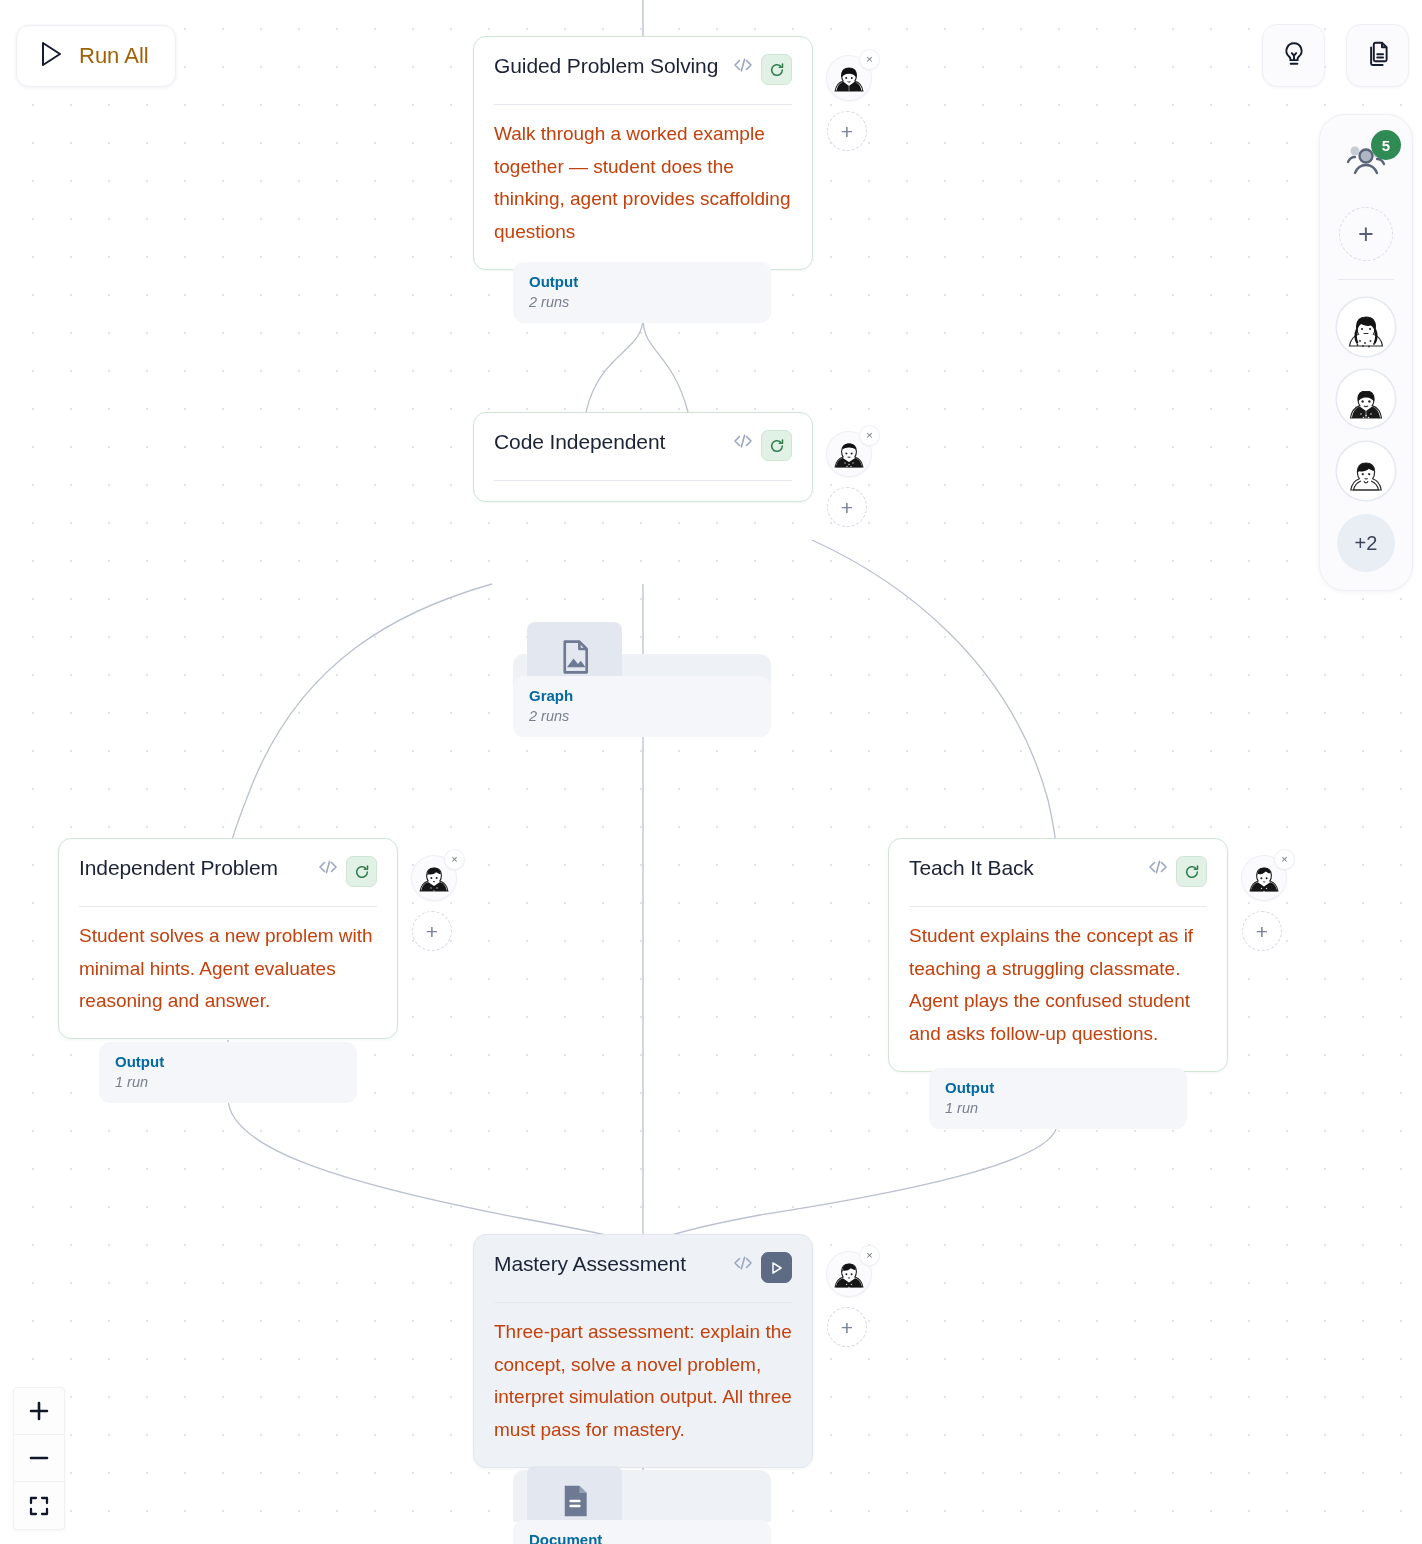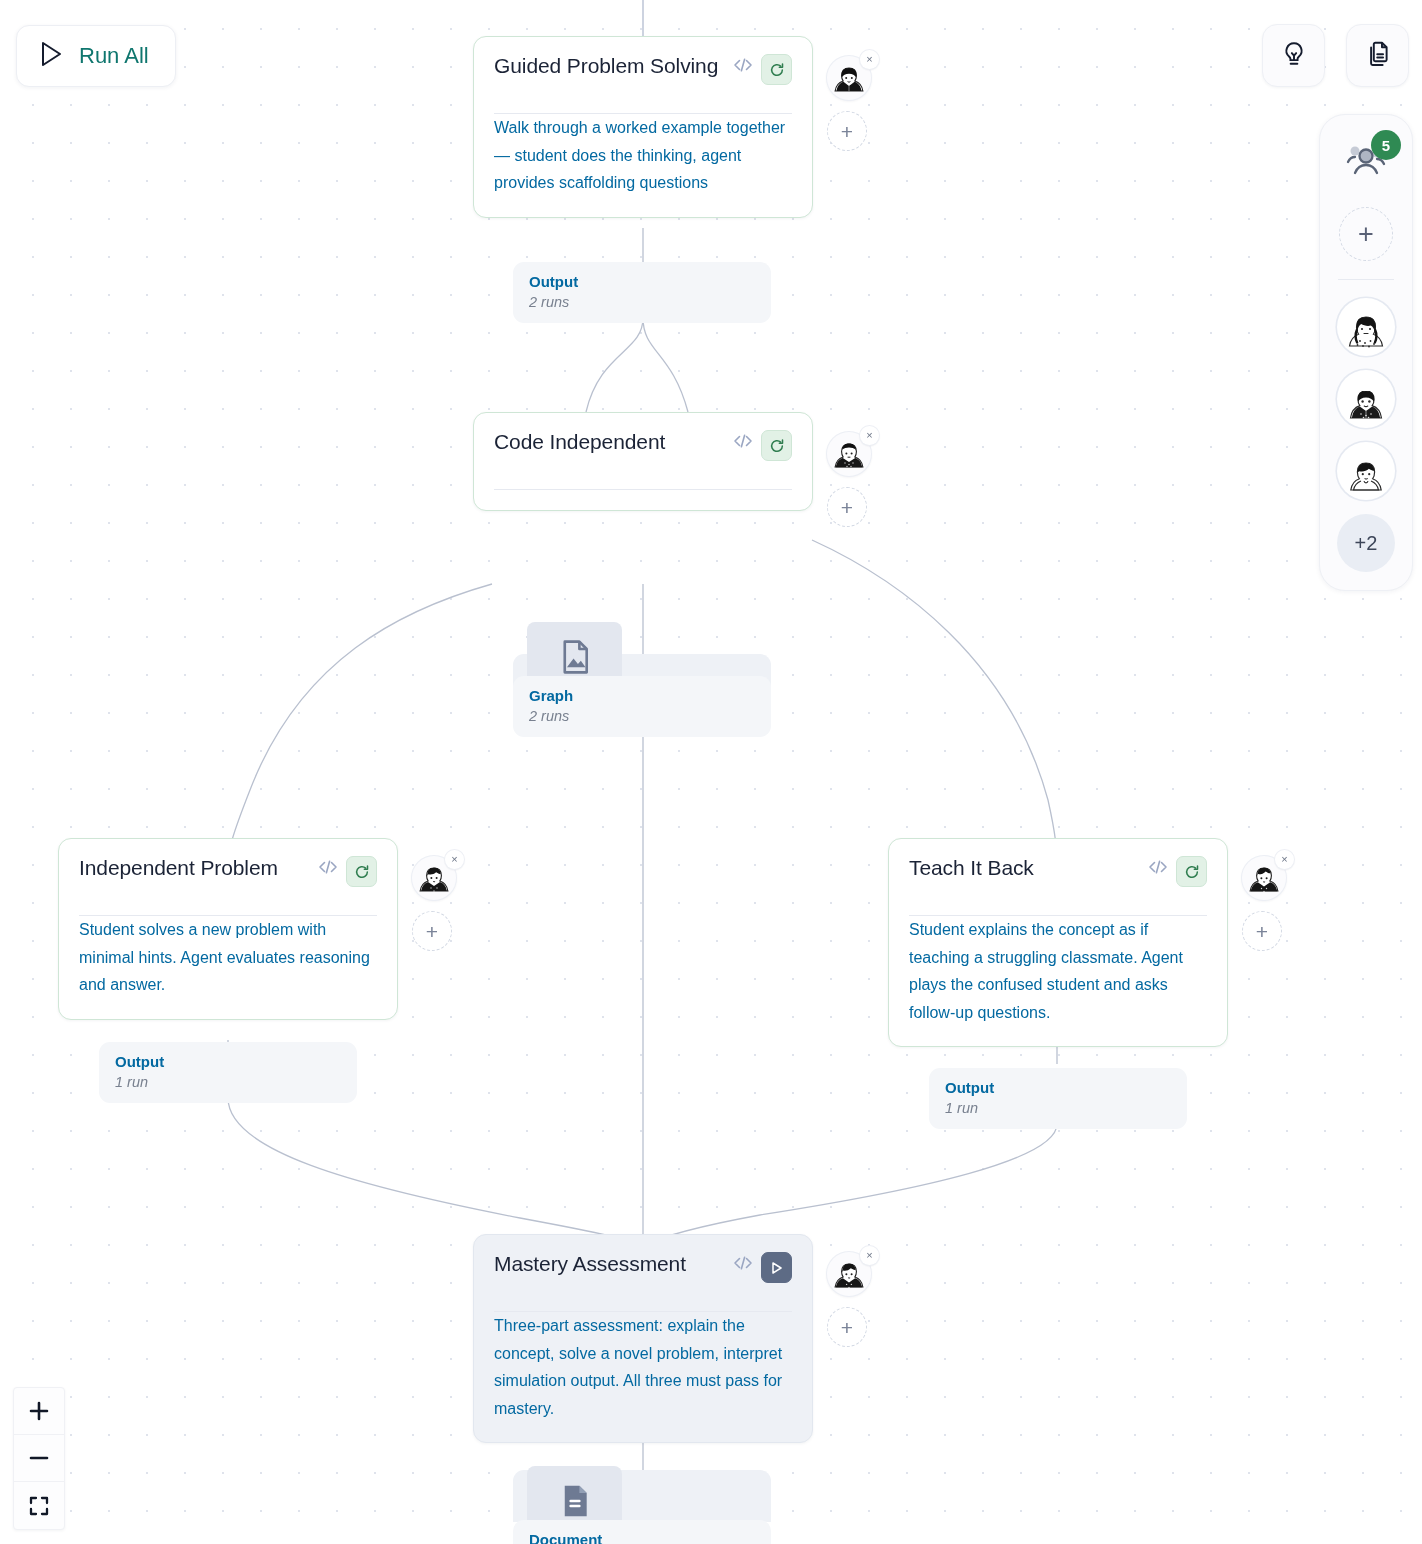--- a/index.html
+++ b/index.html
@@ -27,42 +27,43 @@
     border-radius: 13px;
     box-shadow: 0 1px 3px rgba(20,30,60,.05);
     padding: 16px 20px 20px 20px;
   }
   .node.selected {
     background: #eef1f6;
     border: 1.3px solid #e2e7ef;
   }
   .node-head {
     display: flex; align-items: flex-start; gap: 8px;
-    padding-bottom: 28px;
+    padding-bottom: 19px;
     border-bottom: 1px solid #e6e9f0;
   }
   .node-title {
     flex: 1 1 auto;
     font-size: 21px; font-weight: 400; line-height: 1.23;
     color: #1b2336; letter-spacing: -.1px;
   }
   .code-icon {
     flex: 0 0 auto; margin-top: 4px; display: block;
   }
   .run-btn {
     flex: 0 0 auto; width: 31px; height: 31px;
     border-radius: 7px; background: #e2f1e6; border: 1px solid #cfe6d6;
     display: flex; align-items: center; justify-content: center;
     margin-top: 1px;
   }
   .run-btn.play {
     background: #5d6b85; border: 1px solid #5d6b85;
   }
   .node-body {
-    font-size: 16px; line-height: 1.72; color: #0369a1;
+    margin-top: 13px;
+    font-size: 19px; line-height: 1.72; color: #c2410c;
   }
 
   
   .node-side {
     position: absolute;
     width: 52px;
   }
   .avatar-wrap { position: relative; width: 44px; height: 44px; }
   .avatar {
     width: 44px; height: 44px; border-radius: 50%;
@@ -111,21 +112,21 @@
   .out-card-fg { position: relative; z-index: 3; background: #f4f6f9; border-radius: 11px; padding: 11px 16px 13px 16px; }
 
   
   #run-all {
     position: absolute; left: 16px; top: 25px;
     height: 62px; padding: 0 26px 0 22px;
     background: #ffffff; border: 1px solid #edeff4; border-radius: 13px;
     box-shadow: 0 1px 4px rgba(20,30,60,.06);
     display: flex; align-items: center; gap: 16px;
   }
-  #run-all .lbl { font-size: 22px; color: #0f766e; }
+  #run-all .lbl { font-size: 22px; color: #a16207; }
 
   
   .topbtn {
     position: absolute; top: 24px;
     width: 63px; height: 63px;
     background: #fbfbfd; border: 1px solid #eef0f5; border-radius: 15px;
     box-shadow: 0 1px 3px rgba(20,30,60,.05);
     display: flex; align-items: center; justify-content: center;
   }
 

